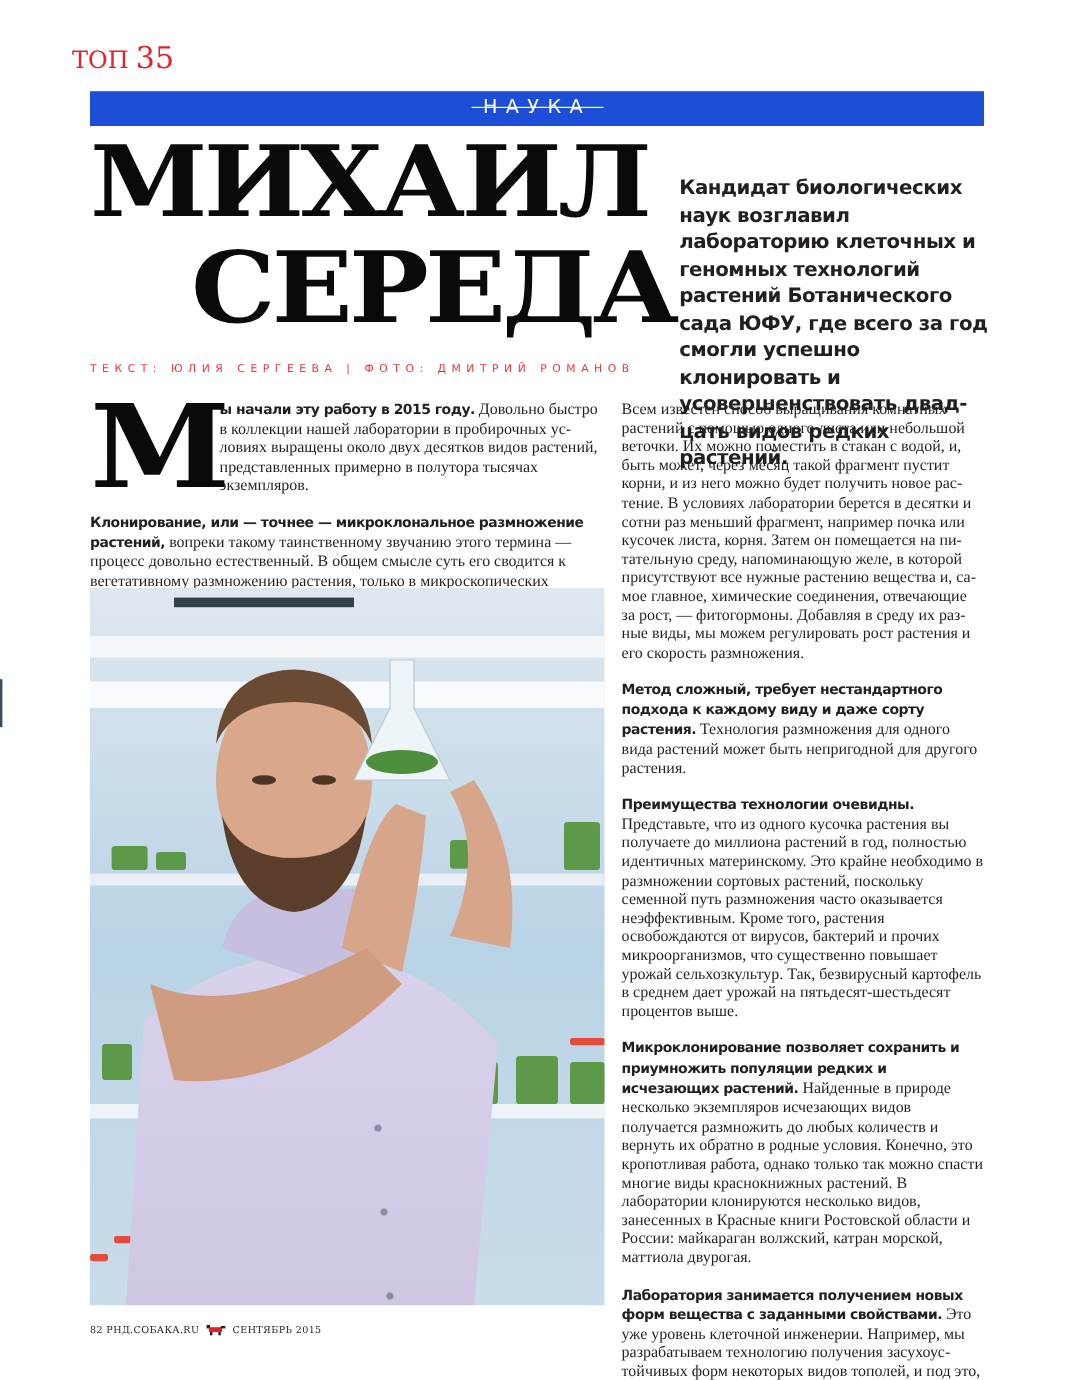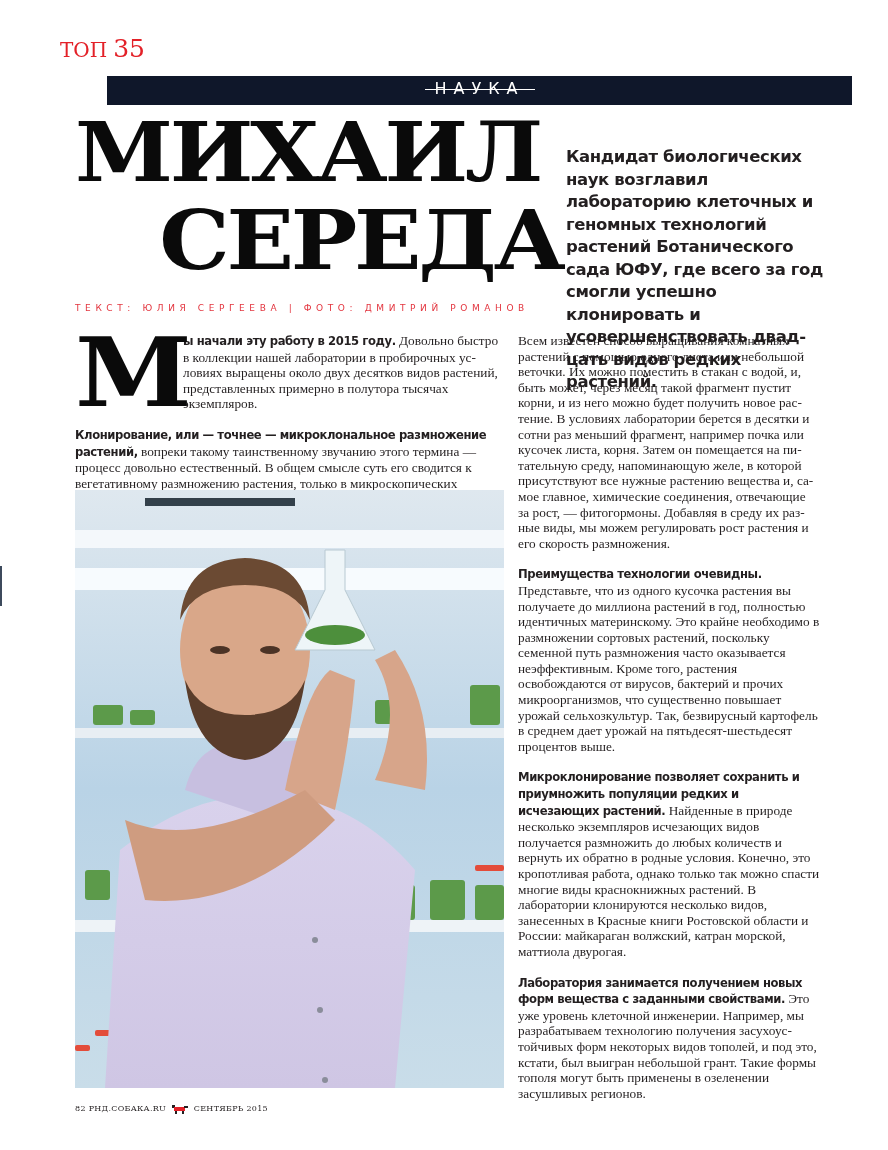--- a/index.html
+++ b/index.html
@@ -1,20 +1,20 @@
 <!DOCTYPE html>
 <html><head>
 <meta charset="utf-8">
 <style>
   html, body { margin:0; padding:0; }
   body { width:888px; height:1150px; background:#ffffff; position:relative; overflow:hidden; color:#231f20; }
   .abs { position:absolute; }
   .top35 { left:60px; top:34px; font-family:"DejaVu Serif", serif; color:#e32128; font-size:25px; letter-spacing:0px; }
   .top35 .small { font-size:20px; margin-right:6px; }
-  .band { left:75px; top:76px; width:745px; height:29px; background:#0f172a;margin-left:32px; }
+  .band { left:75px; top:76px; width:745px; height:29px; background:#1d4ed8; }
   .band-label { position:absolute; left:50%; top:3px; transform:translateX(-50%); font-family:"DejaVu Sans", sans-serif; color:#fff; font-size:16px; letter-spacing:7px; padding:0 10px; }
   .band-line { position:absolute; left:0; right:0; top:50%; height:1px; background:#fff; }
   .headline { left:75px; top:108px; width:475px; font-family:"DejaVu Serif", serif; font-weight:bold; font-size:82px; line-height:88px; color:#0a0a0a; letter-spacing:-3px; transform:scaleX(1.08); transform-origin:left top; }
   .headline .l1 { display:block; }
   .headline .l2 { display:block; padding-left:78px; }
   .lead { left:566px; top:118px; width:260px; font-family:"DejaVu Sans", sans-serif; font-weight:bold; font-size:16.5px; line-height:22.5px; color:#231f20; letter-spacing:-0.4px;margin-top:28px; }
   .credits { left:75px; top:303px; width:745px; text-align:left; font-family:"DejaVu Sans", sans-serif; font-size:9px; letter-spacing:4.6px; color:#e3353f; }
   .body-text { font-family:"Liberation Serif", serif; font-size:13.3px; line-height:15.6px; color:#231f20; }
   .b { font-family:"DejaVu Sans", sans-serif; font-weight:bold; font-size:11.6px; letter-spacing:-0.4px; }
   .col1 { left:75px; top:333px; width:428px; }
@@ -110,20 +110,23 @@
     <circle cx="245" cy="520" r="3" fill="#8a8d9a"></circle>
     <circle cx="240" cy="450" r="3" fill="#8a8d9a"></circle>
   </svg>
 </div>
 
 <div class="abs col2 body-text">
   <p>
     <span>Всем известен способ выращивания комнатных растений с помощью одного листа или небольшой веточки. Их можно поместить в стакан с водой, и, быть может, через месяц такой фрагмент пустит корни, и из него можно будет получить новое рас­тение. В условиях лаборатории берется в десятки и сотни раз меньший фрагмент, например почка или кусочек листа, корня. Затем он помещается на пи­тательную среду, напоминающую желе, в которой присутствуют все нужные растению вещества и, са­мое главное, химические соединения, отвечающие за рост,  — фитогормоны. Добавляя в среду их раз­ные виды, мы можем регулировать рост растения и его скорость размножения.</span>
   </p>
   <p>
+    <span class="b">Метод сложный, требует нестандартного подхода к каждому виду и даже сорту растения.</span><span> Технология размножения для одного вида растений может быть непригодной для другого растения.</span>
+  </p>
+  <p>
     <span class="b">Преимущества технологии очевидны.</span><span> Представьте, что из одного кусочка растения вы получаете до миллиона растений в год, полностью идентичных материнскому. Это крайне необходимо в размноже­нии сортовых растений, поскольку семенной путь размножения часто оказывается неэффективным. Кроме того, растения освобождаются от вирусов, бактерий и прочих микроорганизмов, что сущест­венно повышает урожай сельхозкультур. Так, без­вирусный картофель в среднем дает урожай на пятьдесят-шестьдесят процентов выше.</span>
   </p>
   <p>
     <span class="b">Микроклонирование позволяет сохранить и  приум­ножить популяции редких и исчезающих растений.</span><span> Найденные в природе несколько экземпляров исчезающих видов получается размножить до любых количеств и вернуть их обратно в родные условия. Конечно, это кропотливая работа, однако только так можно спасти многие виды краснокниж­ных растений. В лаборатории клонируются  несколь­ко видов, занесенных в Красные книги Ростовской области и России: майкараган волжский, катран мор­ской, маттиола двурогая.</span>
   </p>
   <p>
     <span class="b">Лаборатория занимается получением новых форм вещества с заданными свойствами.</span><span> Это уже уровень клеточной инженерии. Например, мы разрабатываем технологию получения засухоус­тойчивых форм некоторых видов тополей, и под это, кстати, был выигран небольшой грант. Такие формы тополя могут быть применены в озелене­нии засушливых регионов.</span>
   </p>
 </div>
 

